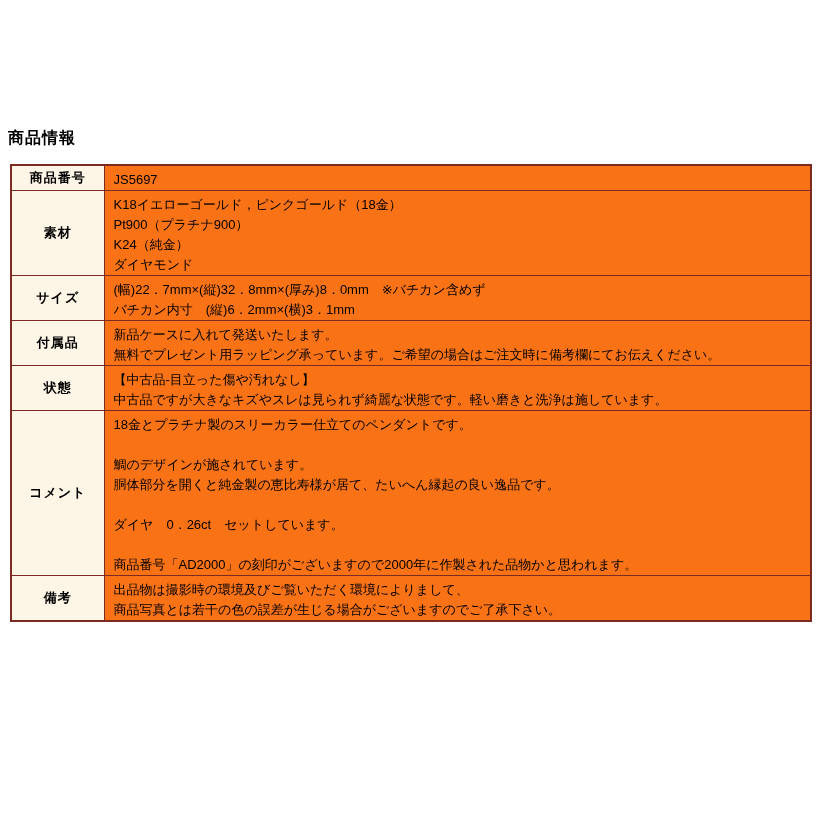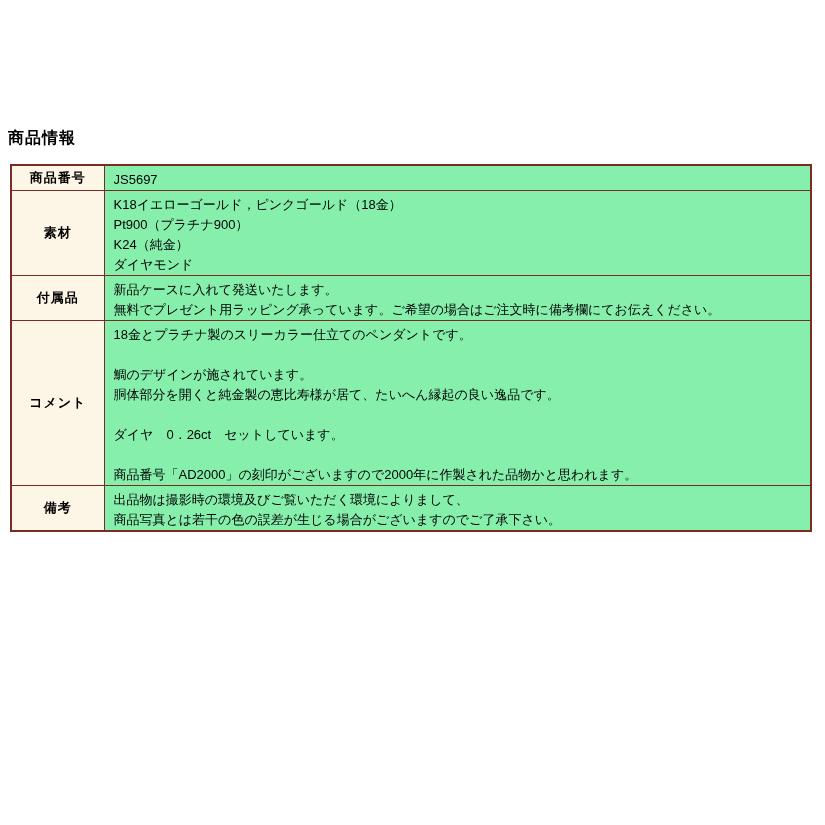--- a/index.html
+++ b/index.html
@@ -43,21 +43,21 @@
     border:1px solid var(--border-color);
     font-size:13px;
     font-weight:bold;
     text-align:center;
     vertical-align:middle;
     padding:3px 2px;
     letter-spacing:1px;
   }
   table.product-table td{
     border:1px solid var(--border-color);
-    background:#86efac;
+    background:#f97316;
     font-size:13px;
     padding:4px 4px 0 9px;
     vertical-align:middle;
   }
   .line{
     min-height:20px;
     line-height:20px;
     white-space:nowrap;
     overflow:hidden;
   }
@@ -79,24 +79,38 @@
         <tr>
           <th>素材</th>
           <td>
             <div class="line">K18イエローゴールド，ピンクゴールド（18金）</div>
             <div class="line">Pt900（プラチナ900）</div>
             <div class="line">K24（純金）</div>
             <div class="line">ダイヤモンド</div>
           </td>
         </tr>
         <tr>
+          <th>サイズ</th>
+          <td>
+            <div class="line">(幅)22．7mm×(縦)32．8mm×(厚み)8．0mm　※バチカン含めず</div>
+            <div class="line">バチカン内寸　(縦)6．2mm×(横)3．1mm</div>
+          </td>
+        </tr>
+        <tr>
           <th>付属品</th>
           <td>
             <div class="line">新品ケースに入れて発送いたします。</div>
             <div class="line">無料でプレゼント用ラッピング承っています。ご希望の場合はご注文時に備考欄にてお伝えください。</div>
+          </td>
+        </tr>
+        <tr>
+          <th>状態</th>
+          <td>
+            <div class="line">【中古品-目立った傷や汚れなし】</div>
+            <div class="line">中古品ですが大きなキズやスレは見られず綺麗な状態です。軽い磨きと洗浄は施しています。</div>
           </td>
         </tr>
         <tr>
           <th>コメント</th>
           <td>
             <div class="line">18金とプラチナ製のスリーカラー仕立てのペンダントです。</div>
             <div class="line">&nbsp;</div>
             <div class="line">鯛のデザインが施されています。</div>
             <div class="line">胴体部分を開くと純金製の恵比寿様が居て、たいへん縁起の良い逸品です。</div>
             <div class="line">&nbsp;</div>

